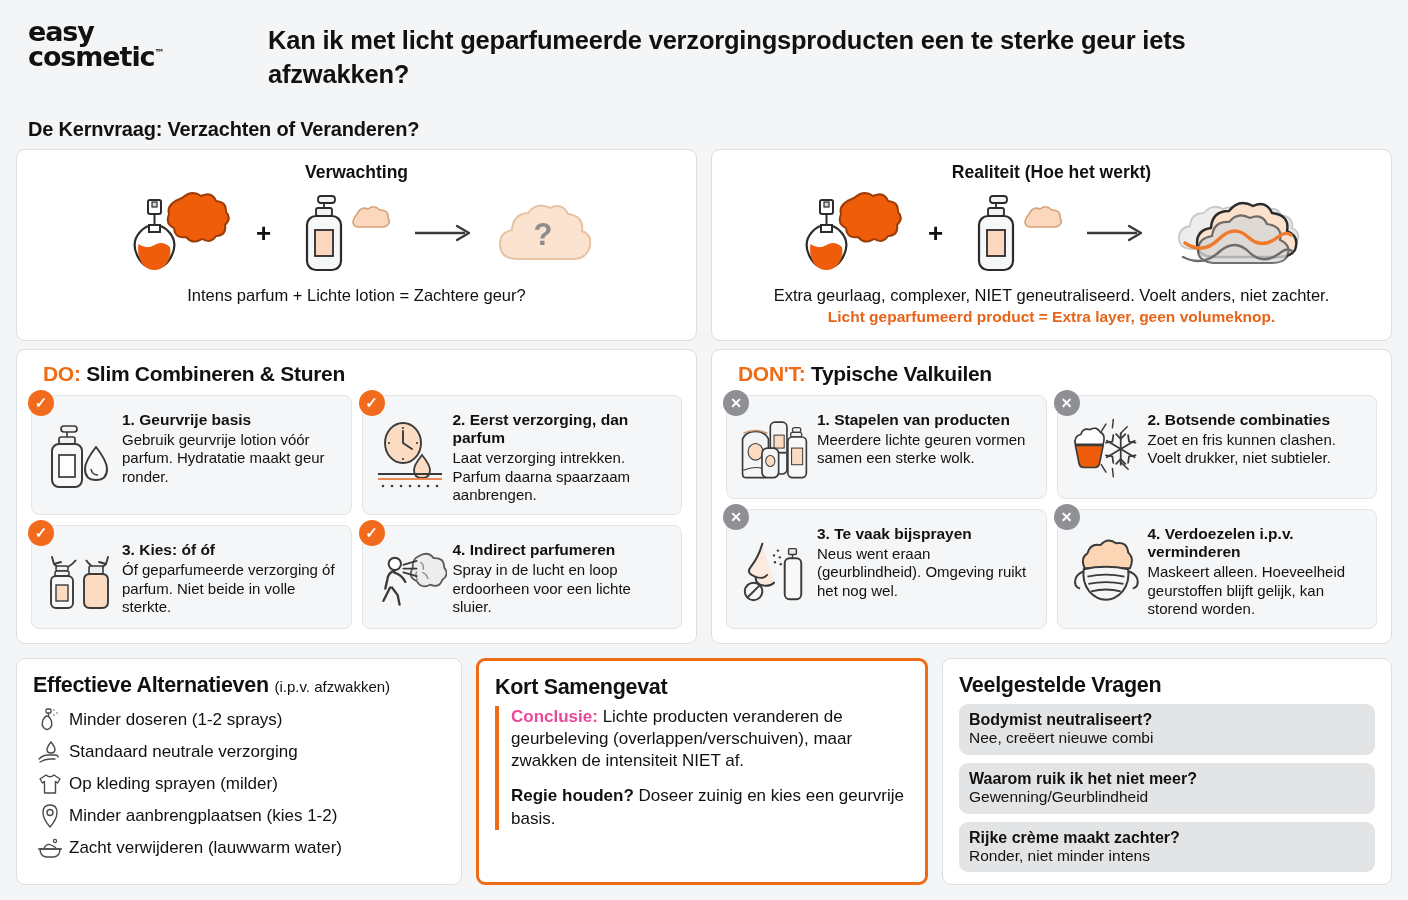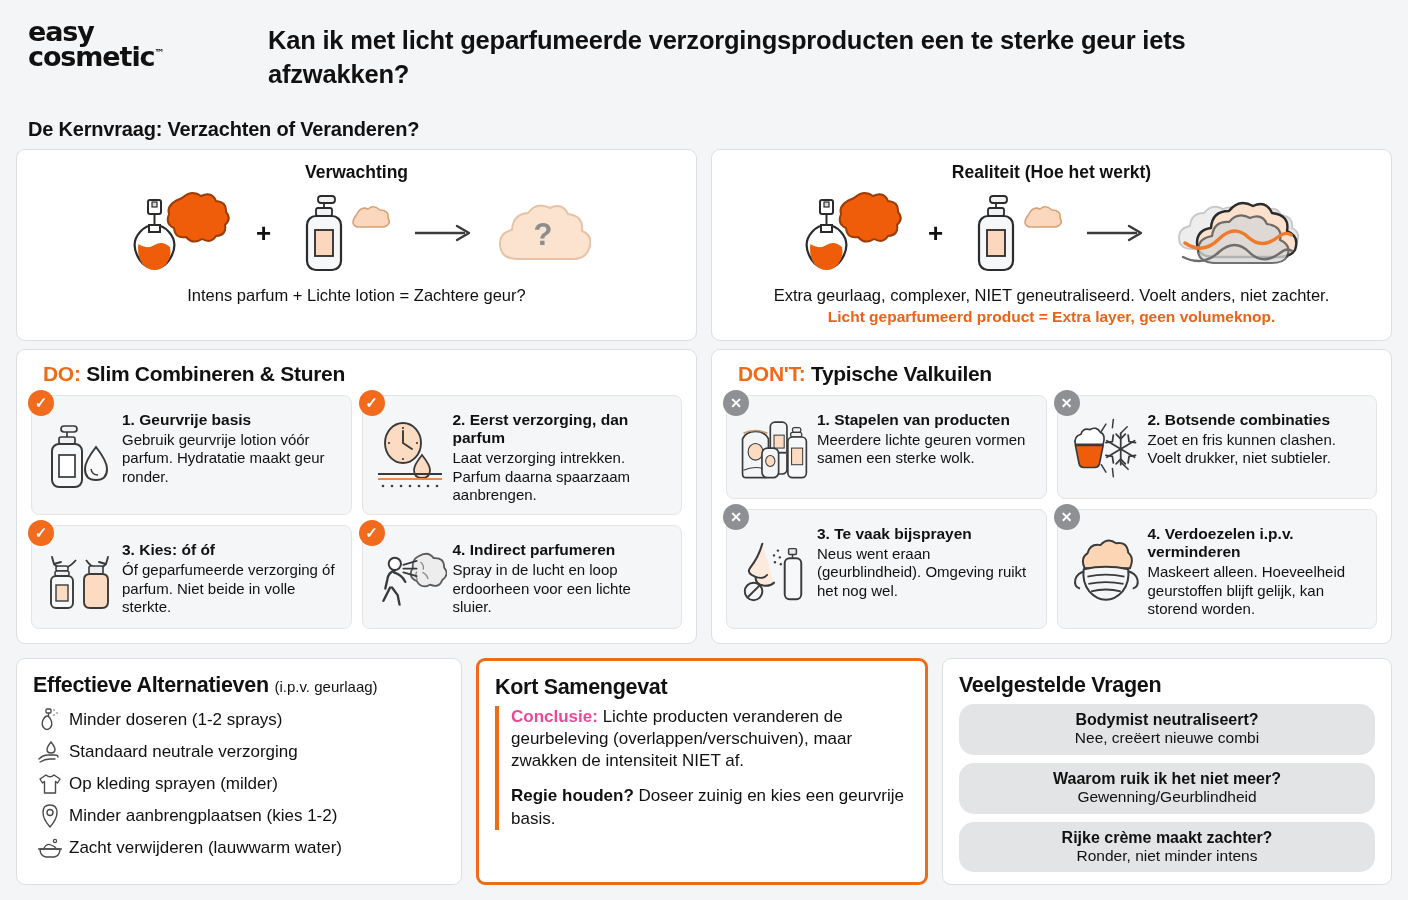--- a/index.html
+++ b/index.html
@@ -74,21 +74,21 @@
   .alt-item { display: flex; align-items: center; gap: 2px; height: 32px; }
   .alt-ic { flex: 0 0 34px; width: 34px; display: flex; align-items: center; justify-content: center; }
   .alt-label { font-size: 17px; }
 
   .sum-block { border-left: 4px solid #ef6c16; padding-left: 12px; margin-top: 4px; }
   .sum-p { font-size: 17px; line-height: 1.3; margin-bottom: 13px; }
   .sum-p:last-child { margin-bottom: 0; }
   .sum-lead-or { color: #ec4899; font-weight: 700; }
   .sum-lead-bk { color: #111; font-weight: 700; }
 
-  .faq-item { background: #e3e4e6; border-radius: 15px; padding: 6px 10px 7px; margin-bottom: 8px; text-align: center; }
+  .faq-item { background: #e3e4e6; border-radius: 9px; padding: 6px 10px 7px; margin-bottom: 8px; }
   .faq-item:last-child { margin-bottom: 0; }
   .faq-q { font-weight: 700; font-size: 16px; line-height: 1.2; }
   .faq-a { font-size: 15.5px; line-height: 1.2; }
 
   svg { display: block; }
 </style>
 </head>
 <body>
 
 <div class="page">
@@ -402,21 +402,21 @@
 
       </div>
     </div>
   </div>
 
   <div class="bottom-row">
 
     <div class="bp bp-alt">
       <div class="bp-title">
         <span>Effectieve Alternatieven</span>
-        <span class="sub">(i.p.v. geurlaag)</span>
+        <span class="sub">(i.p.v. afzwakken)</span>
       </div>
       <ul class="alt-list">
         <li class="alt-item">
           <span class="alt-ic">
             <svg width="26" height="26" viewBox="0 0 26 26">
                 <rect x="9" y="2" width="5" height="4" rx="1" fill="none" stroke="#4a4a4a" stroke-width="1.3"></rect>
                 <path d="M11.5 6 v3" stroke="#4a4a4a" stroke-width="1.3"></path>
                 <path d="M6 13 q-2 5 1 8 q3 3 6 0 q3 -3 1 -8 q-2 -4 -4 -4 q-2 0 -4 4 z" fill="none" stroke="#4a4a4a" stroke-width="1.4"></path>
                 <g fill="#9a9a9a">
                   <circle cx="17" cy="3" r="0.9"></circle>

